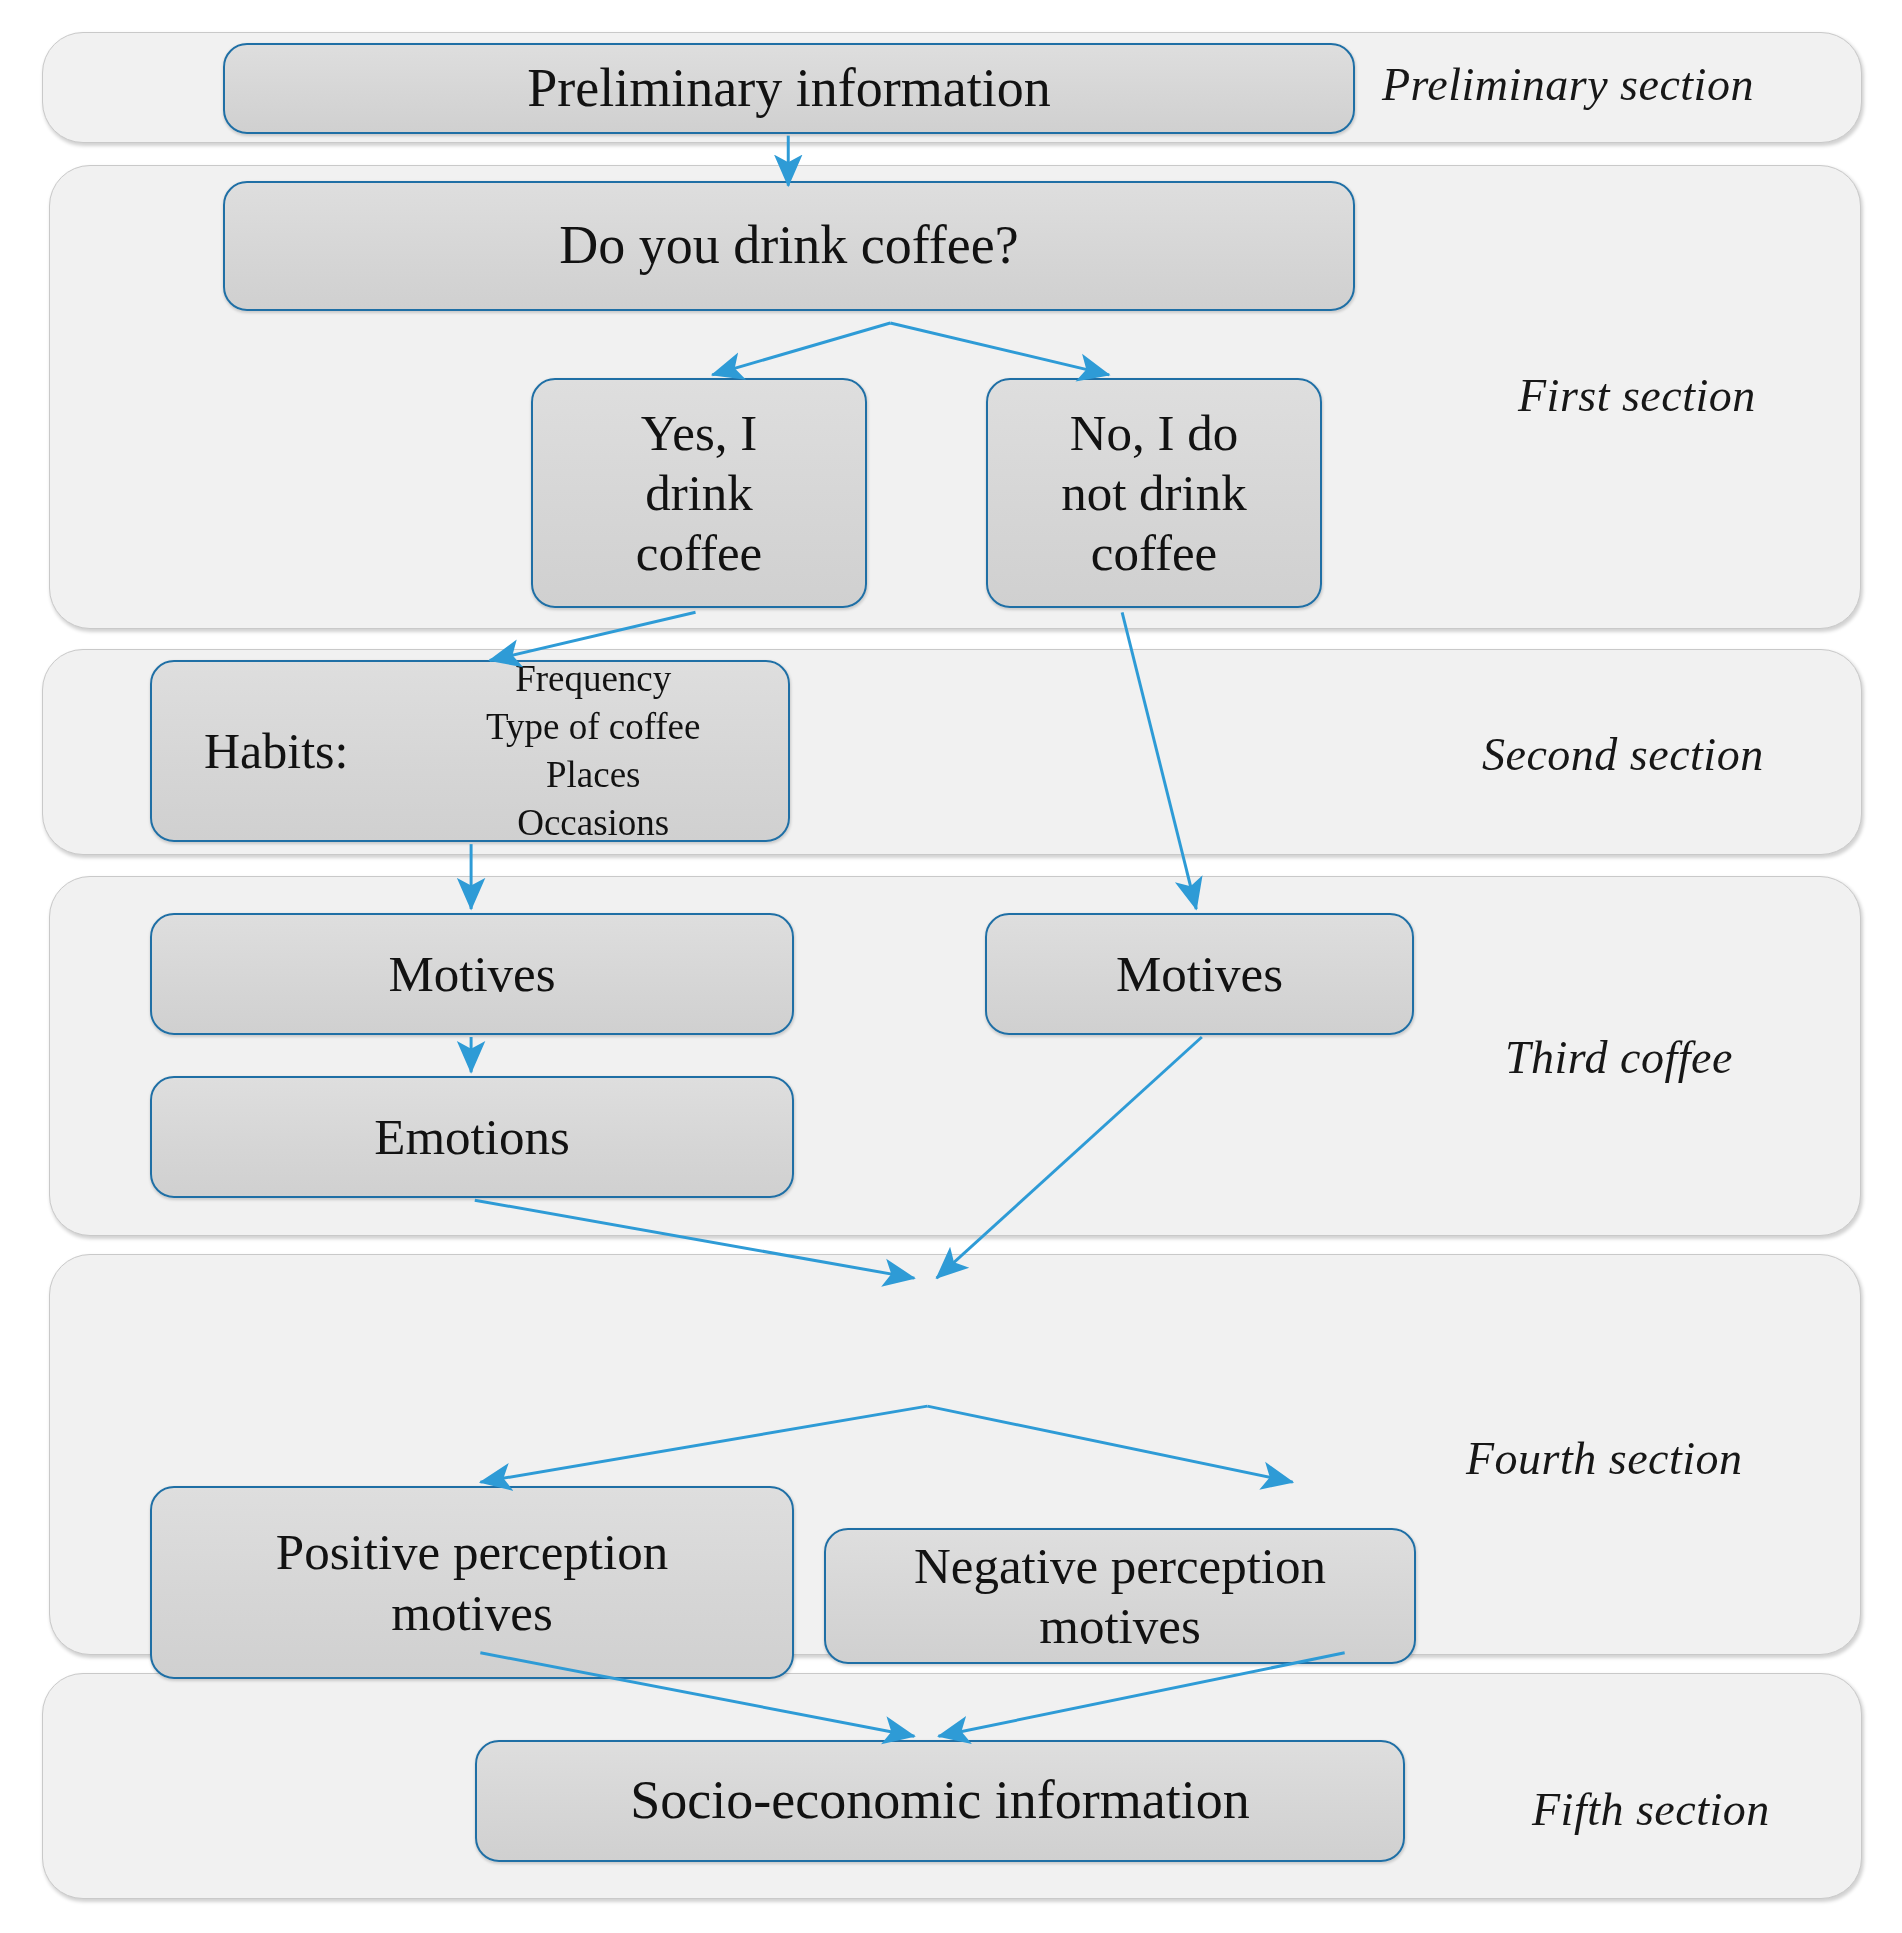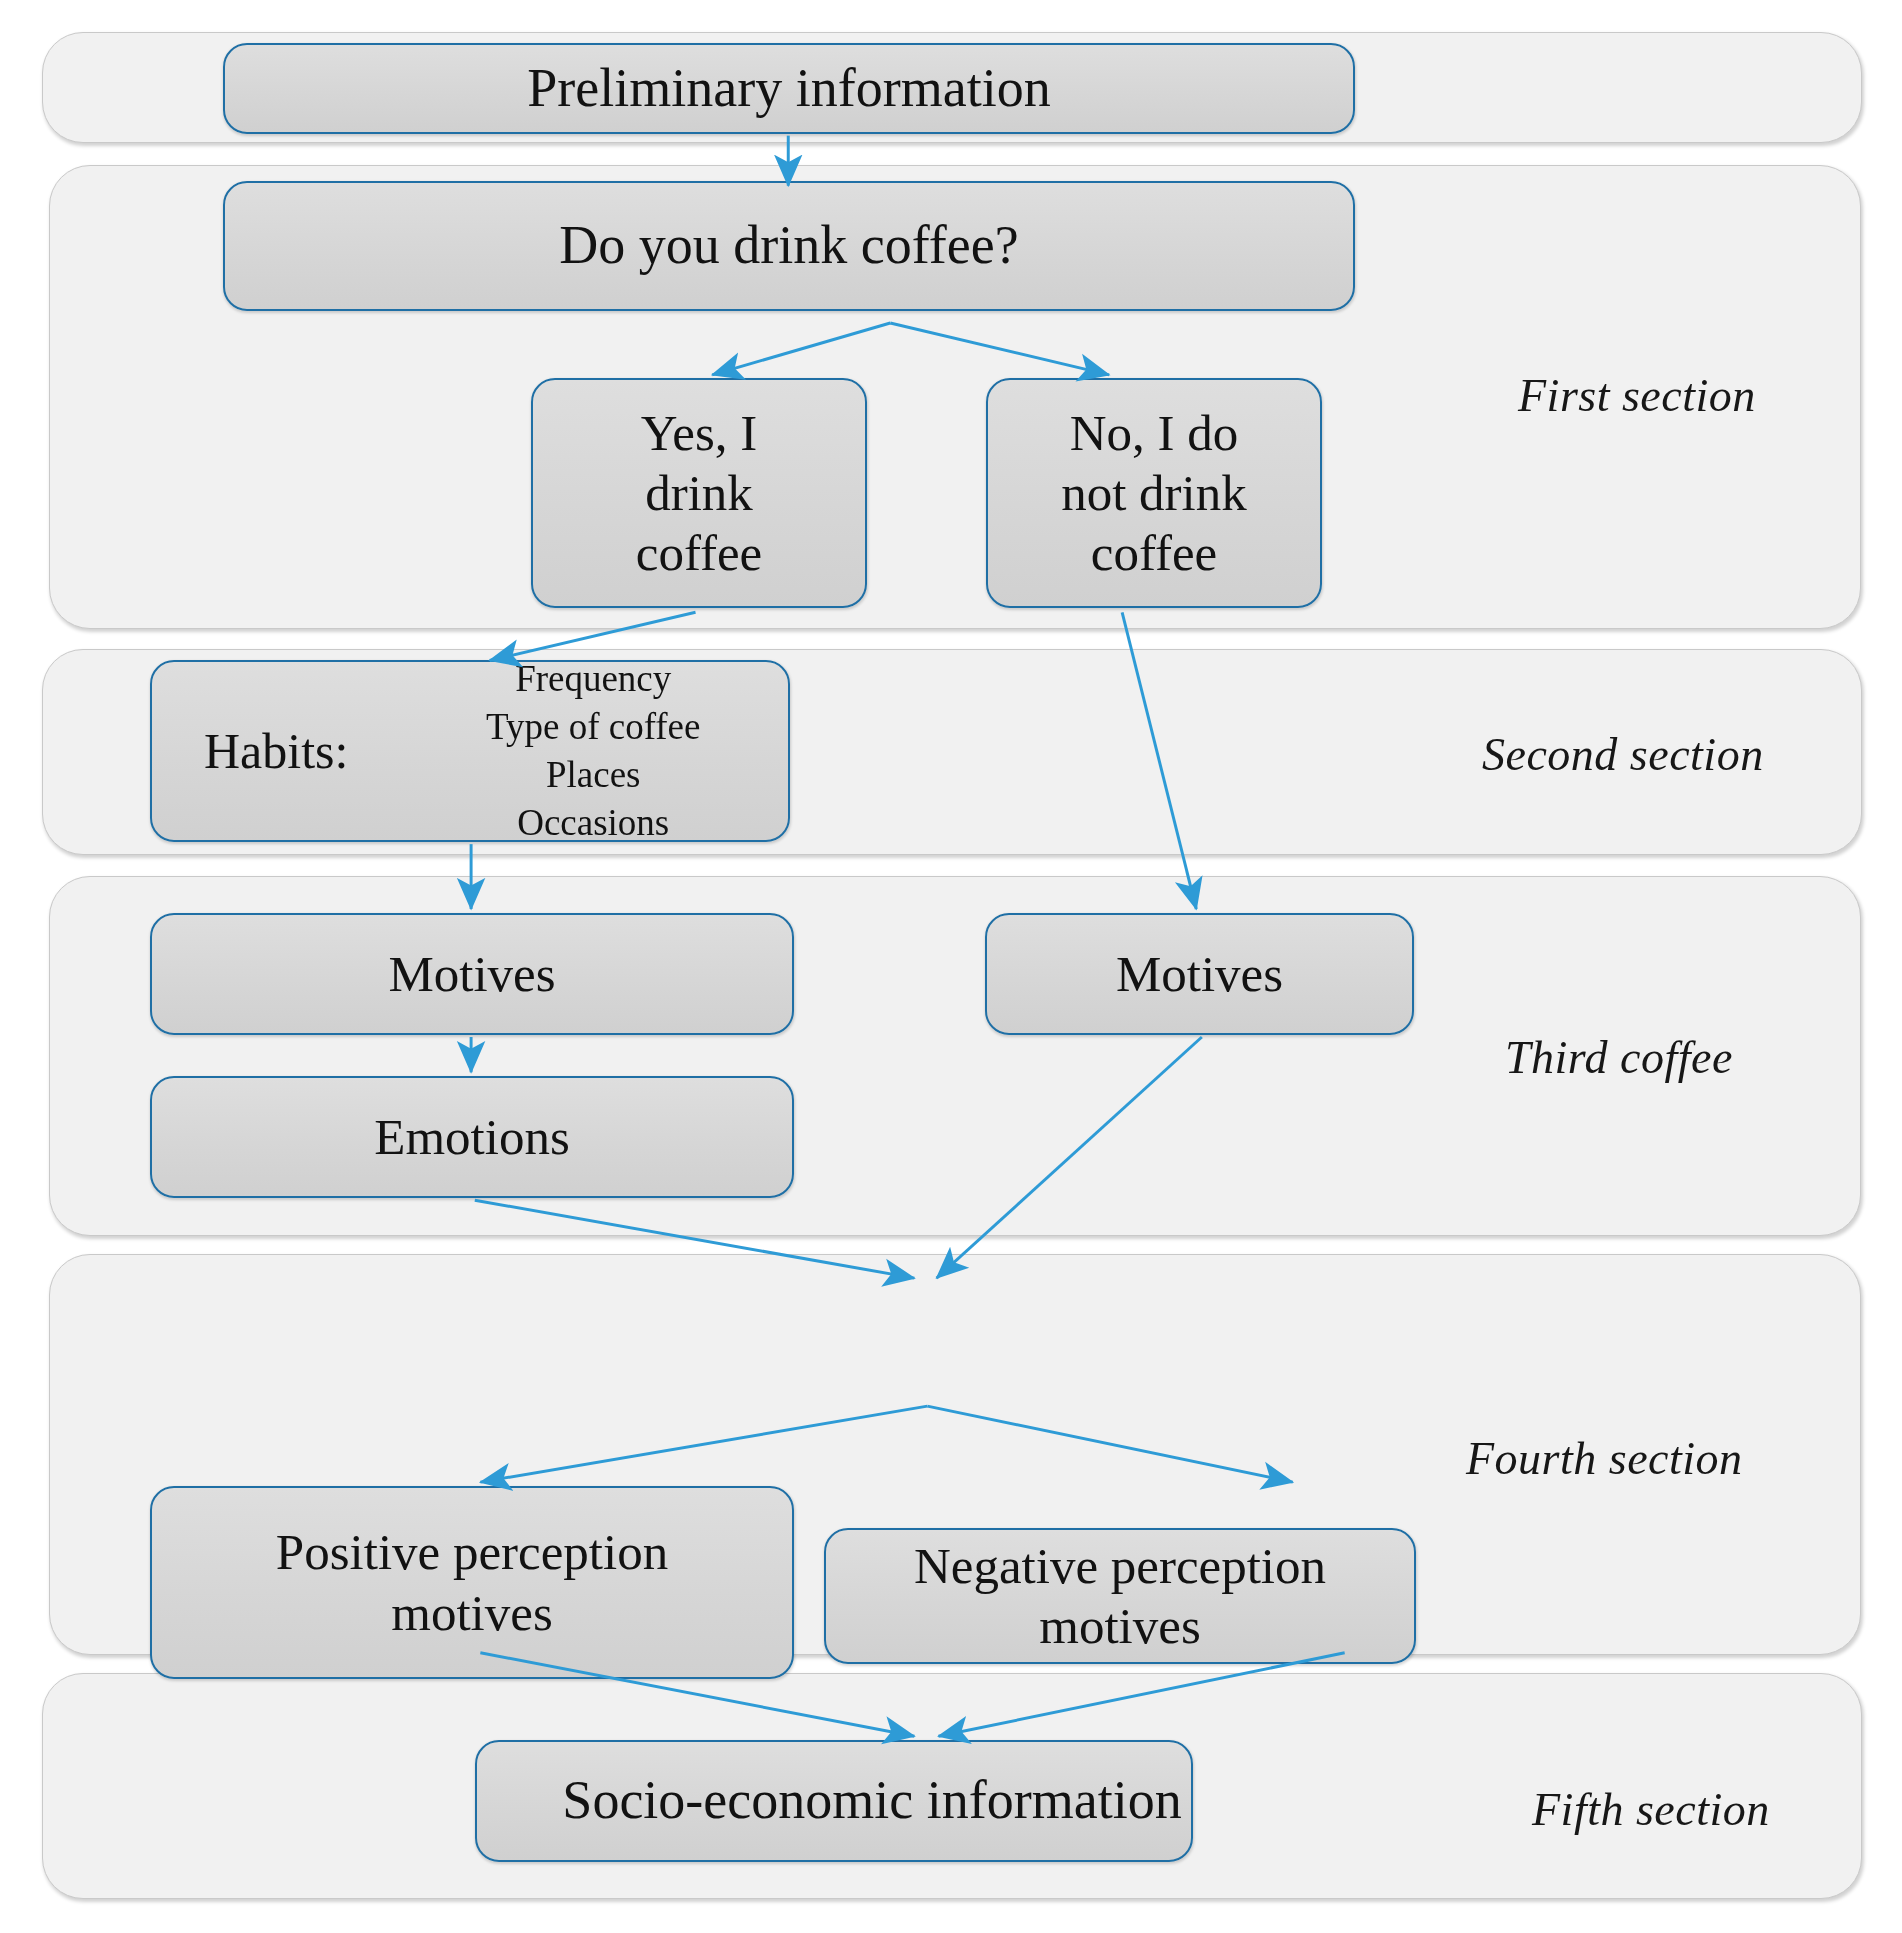--- a/index.html
+++ b/index.html
@@ -80,20 +80,21 @@
 
 <div id="stage">
 
   <div class="section" style="left:42px;  top:32px;   width:1820px; height:111px;"></div>
   <div class="section" style="left:49px;  top:165px;  width:1812px; height:464px;"></div>
   <div class="section" style="left:42px;  top:649px;  width:1820px; height:206px;"></div>
   <div class="section" style="left:49px;  top:876px;  width:1812px; height:360px;"></div>
   <div class="section" style="left:49px;  top:1254px; width:1812px; height:401px;"></div>
   <div class="section" style="left:42px;  top:1673px; width:1820px; height:226px;"></div>
 
+  <div class="section-label" style="left:1382px; top:58px;">Preliminary section</div>
   <div class="section-label" style="left:1518px; top:369px;">First section</div>
   <div class="section-label" style="left:1447px; top:728px;margin-left:35px;">Second section</div>
   <div class="section-label" style="left:1505px; top:1031px;">Third coffee</div>
   <div class="section-label" style="left:1466px; top:1432px;">Fourth section</div>
   <div class="section-label" style="left:1532px; top:1783px;">Fifth section</div>
 
   <div class="node f-xl" style="left:223px; top:43px; width:1132px; height:91px;">
     <span class="label">Preliminary information</span>
   </div>
 
@@ -149,21 +150,21 @@
     </span>
   </div>
 
   <div class="node f-lg" style="left:824px; top:1528px; width:592px; height:136px;">
     <span class="label">
       <span>Negative perception</span><br>
       <span>motives</span>
     </span>
   </div>
 
-  <div class="node f-xl" style="left:475px; top:1740px; width:718px; height:122px;justify-content:flex-end;">
+  <div class="node f-xl" style="left:475px; top:1740px; width:930px; height:122px;">
     <span class="label">Socio-economic information</span>
   </div>
 
   <svg id="arrows" viewBox="0 0 2051 2085" xmlns="http://www.w3.org/2000/svg">
     <defs>
       <marker id="ah" markerWidth="13" markerHeight="13" refX="10.5" refY="5.2" orient="auto" markerUnits="strokeWidth">
         <path d="M0,0.4 L11,5.2 L0,10 L2.6,5.2 Z" fill="#2E9BD6"></path>
       </marker>
     </defs>
     <g stroke="#2E9BD6" stroke-width="3.2" fill="none" marker-end="url(#ah)">

